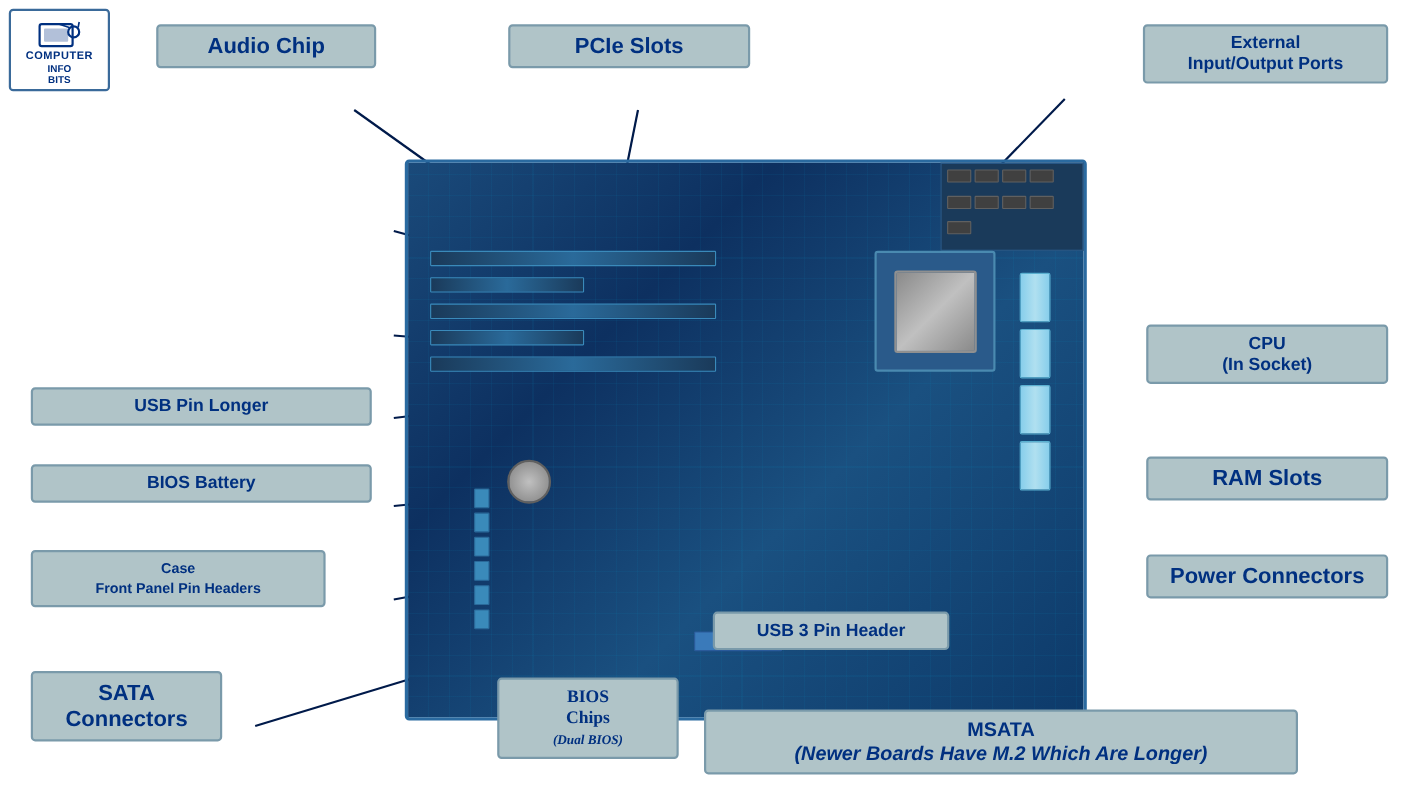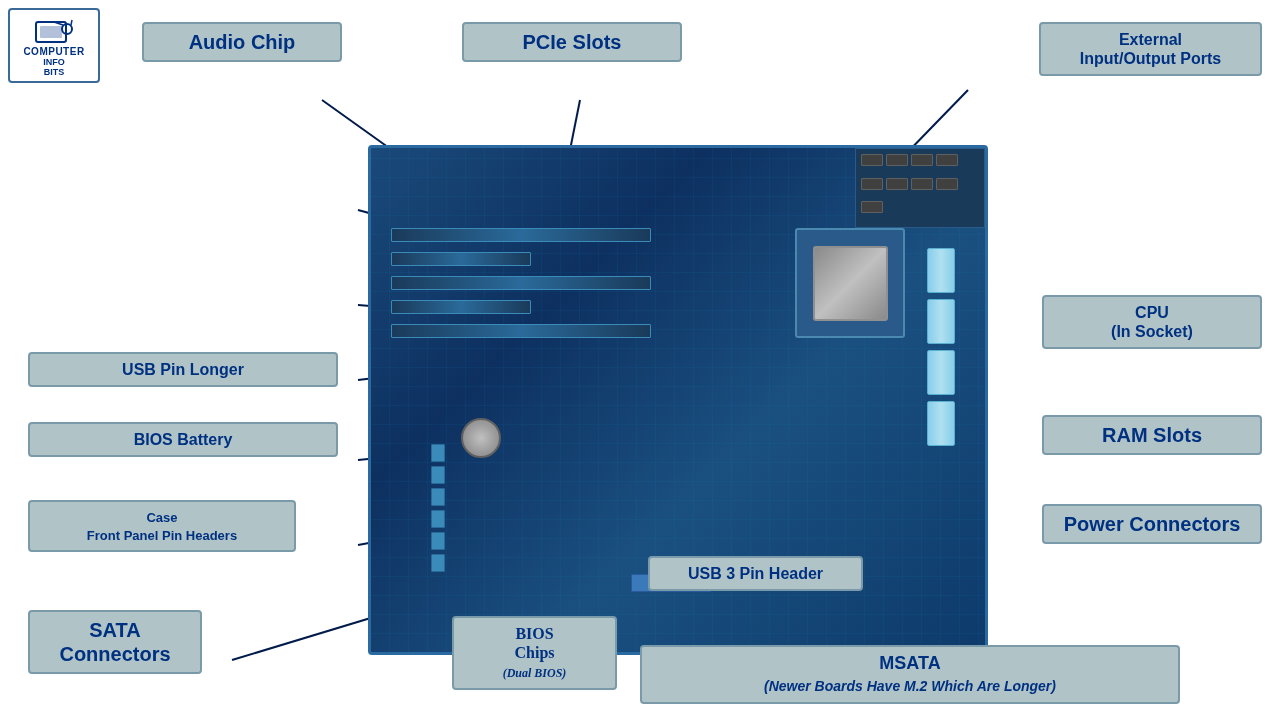--- a/index.html
+++ b/index.html
@@ -378,21 +378,21 @@
 
   <div class="label-box" style="left: 452px; top: 616px; width: 165px; font-family: Liberation Serif, serif;">
     <span class="label-text medium"><b>BIOS<br>Chips</b><br><span style="font-size:12px;font-style:italic;">(Dual BIOS)</span></span>
   </div>
 
   <div class="label-box" style="left: 648px; top: 556px; width: 215px;">
     <span class="label-text medium">USB 3 Pin Header</span>
   </div>
 
   <div class="label-box" style="left: 640px; top: 618px; width: 540px; margin-top: 27px;">
-    <span class="label-text" style="font-size:18px;"><b>MSATA</b><br><span style="font-size:14px; font-style:italic;">(Newer Boards Have M.2 Which Are Longer)</span></span>
+    <span class="label-text" style="font-size:18px;"><b>MSATA</b><br><span style="font-size:18px; font-style:italic;">(Newer Boards Have M.2 Which Are Longer)</span></span>
   </div>
 
   <div class="label-box" style="right: 18px; top: 504px; width: 220px;">
     <span class="label-text large">Power
 Connectors</span>
   </div>
 
   <div class="label-box" style="right: 18px; top: 415px; width: 220px;">
     <span class="label-text large">RAM Slots</span>
   </div>

